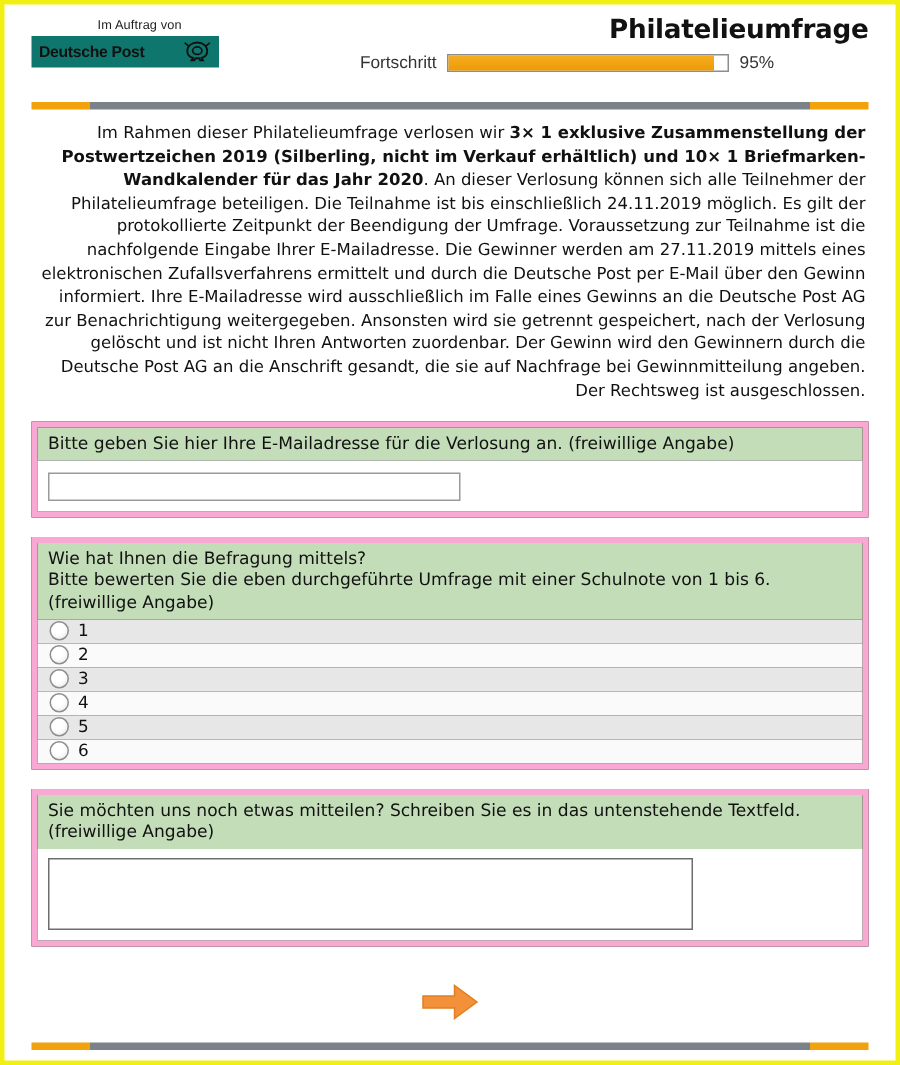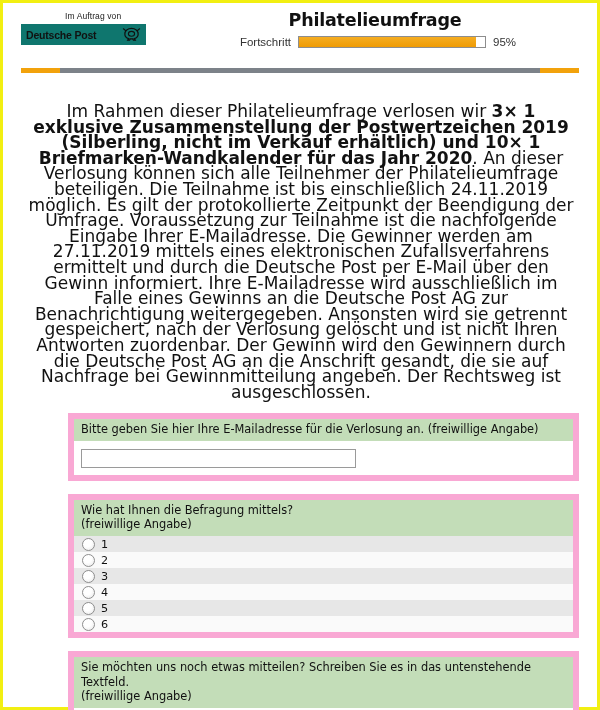--- a/index.html
+++ b/index.html
@@ -77,20 +77,21 @@
     text-align: center;
     padding-top: 1px;
   }
   .survey-title {
     font-family: "DejaVu Sans", sans-serif;
     font-weight: bold;
     font-size: 17.5px;
     color: #111;
     letter-spacing: -.2px;
     margin: 0 0 6px 0;
+    text-align: right;
   }
   .progress-row {
     display: flex;
     align-items: center;
     justify-content: center;
     gap: 7px;
     margin-left: 6px;
   }
   .progress-label {
     font-size: 11.5px;
@@ -158,34 +159,33 @@
     height: 5px;
     margin: 7px 0 0 0;
     width: 100%;
   }
   .divider .d-orange { background: #f2a20c; flex: 0 0 7%; }
   .divider .d-gray   { background: #7c8289; flex: 1 1 auto; }
 
   
   .intro {
     font-family: "DejaVu Sans", sans-serif;
-    font-size: 17px;
+    font-size: 11px;
     line-height: 15.6px;
     color: #111;
-    margin: 31px 2px 0 4px;
-    text-align: center;
+    margin: 8px 2px 0 4px;
+    text-align: right;
   }
   .intro b { font-weight: bold; }
 
   
   .qblock {
-    border: 6px solid #f9a8d4;
+    border: 4px solid #f9a8d4;
     margin-top: 13px;
     background: #000000;
-    margin-left: 47px;
   }
   .qhead {
     background: #c3ddb8;
     padding: 3px 7px 4px 7px;
     font-family: "DejaVu Sans", sans-serif;
     font-size: 11.4px;
     line-height: 14.6px;
     color: #111;
   }
   .qbody {
@@ -305,20 +305,21 @@
     <div class="qblock">
       <div class="qhead">Bitte geben Sie hier Ihre E-Mailadresse für die Verlosung an. (freiwillige Angabe)</div>
       <div class="qbody">
         <input class="email-input" type="text" placeholder="" style="">
       </div>
     </div>
 
     <div class="qblock">
       <div class="qhead">
         <div>Wie hat Ihnen die Befragung mittels?</div>
+        <div>Bitte bewerten Sie die eben durchgeführte Umfrage mit einer Schulnote von 1 bis 6.</div>
         <div>(freiwillige Angabe)</div>
       </div>
       <div class="radio-list" id="rating-options">
           <div class="radio-row odd">
             <span class="radio-dot"></span>
             <span>1</span>
           </div>
           <div class="radio-row even">
             <span class="radio-dot"></span>
             <span>2</span>

